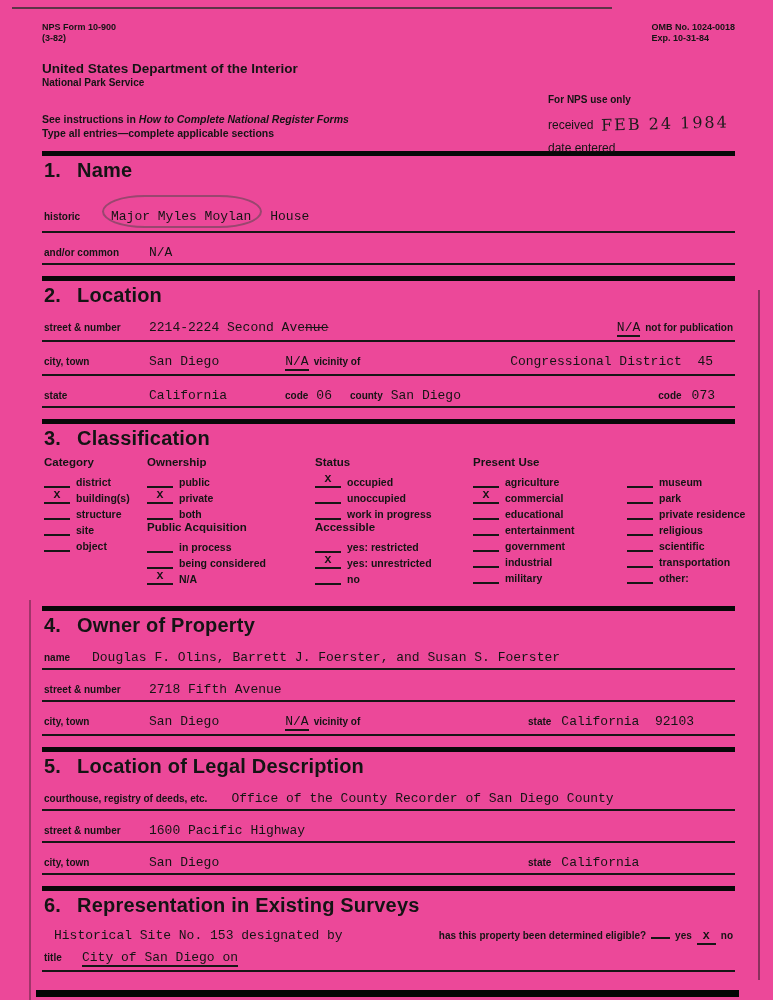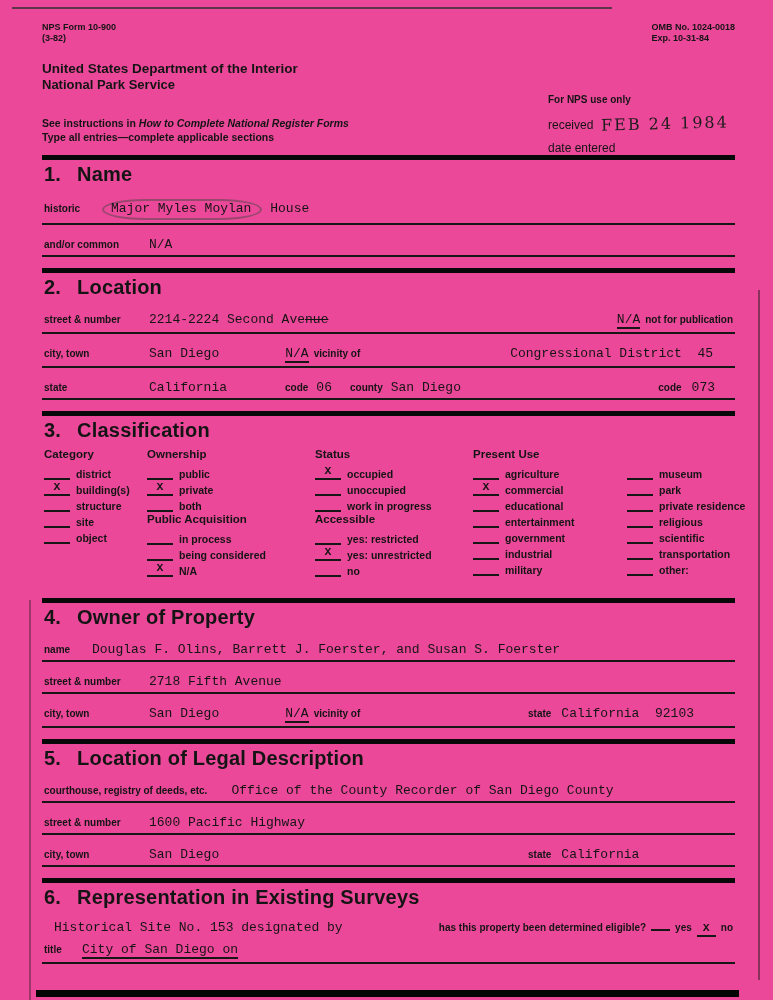--- a/index.html
+++ b/index.html
@@ -11,21 +11,21 @@
   .inner { padding:22px 38px 0 42px; }
 
   
   .scan-top { position:absolute; top:7px; left:12px; width:600px; height:2px; background:#2e2e2e; opacity:.75; }
   .scan-right { position:absolute; top:290px; right:13px; width:2px; height:690px; background:rgba(20,20,20,.45); }
   .scan-left { position:absolute; top:600px; left:29px; width:2px; height:400px; background:rgba(20,20,20,.35); }
 
   .meta-row { display:flex; justify-content:space-between; font-size:9px; font-weight:bold; line-height:1.25; }
   .dept { margin-top:16px; font-weight:bold; }
   .dept1 { font-size:13.5px; }
-  .dept2 { font-size:13px; margin-top:1px; }
+  .dept2 { font-size:10px; margin-top:1px; }
 
   .nps-box { position:absolute; top:94px; left:548px; width:190px; }
   .nps-only { font-size:10px; font-weight:bold; }
   .nps-received { margin-top:9px; display:flex; align-items:baseline; gap:8px; }
   .nps-lbl { font-size:12px; font-weight:normal; }
   .stamp { font-family:"DejaVu Serif","Liberation Serif",serif; font-size:16px; letter-spacing:2px; transform:rotate(-1.5deg); display:inline-block; color:#1c1c1c; }
   .nps-date-entered { margin-top:8px; }
 
   .form-title { margin:12px 0 0 0; font-size:23.5px; font-weight:bold; line-height:1.18; letter-spacing:.2px; }
   .instr { margin-top:24px; font-size:10.5px; font-weight:bold; line-height:1.35; }
@@ -38,21 +38,21 @@
   .frow.noline { border-bottom:none;gap:12px; }
   .frow.tight { margin-top:5px; }
   .flabel { font-size:10px; font-weight:bold; flex:none; }
   .lw56 { display:inline-block; width:58px; }
   .lw100 { display:inline-block; width:105px; }
   .lw48 { display:inline-block; width:48px; }
   .mr12 { margin-right:24px; }
   .fvalue { font-family:"Liberation Mono","DejaVu Sans Mono",monospace; font-size:13px; white-space:pre; }
   .struck { text-decoration:line-through; }
   .ul { border-bottom:2px solid #161616; }
-  .circled { display:inline-block; border:2px solid rgba(70,70,70,.5); border-radius:48%/90%; padding:0 9px 2px 7px; }
+  .circled { display:inline-block; border:2px solid rgba(70,70,70,.5); border-radius:48%/90%; padding:12px 9px 2px 7px; }
 
   .midgrp { margin-left:66px; display:flex; align-items:baseline; gap:5px; flex:none; }
   .rightgrp { margin-left:auto; display:flex; align-items:baseline; gap:5px; flex:none; }
   .rightgrp-state { margin-left:auto; width:205px; display:flex; align-items:baseline; gap:10px; flex:none; }
   .gap60 { margin-left:58px; } .gap18 { margin-left:18px; } .gap8 { margin-left:8px; }
 
   .blank { display:inline-block; min-width:26px; border-bottom:2px solid #161616; text-align:center;
            font-family:"Liberation Mono","DejaVu Sans Mono",monospace; font-size:11.5px; font-weight:bold;
            line-height:11px; height:13px; }
   .blank.sm { min-width:19px; }

